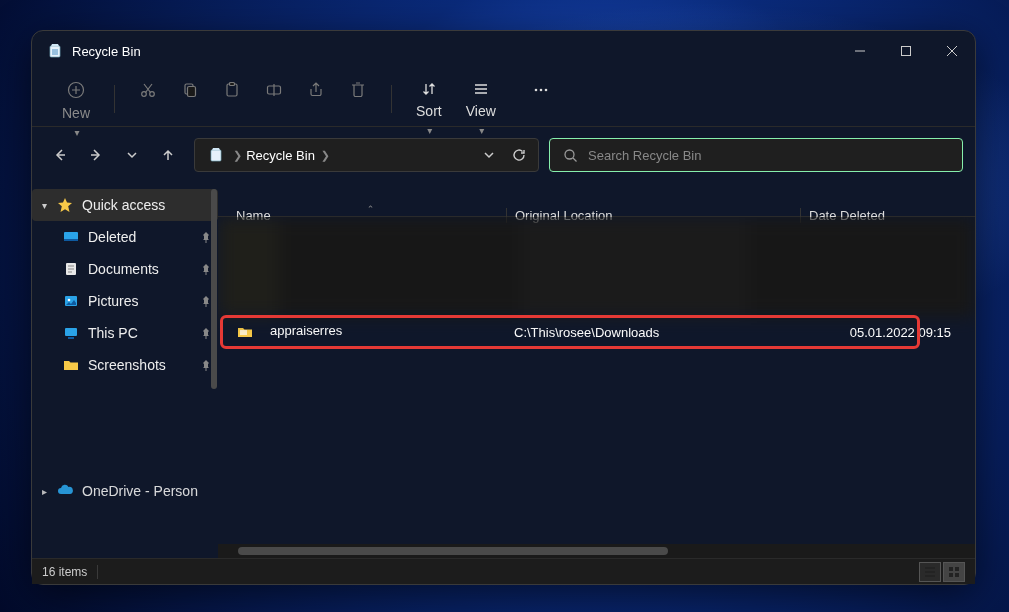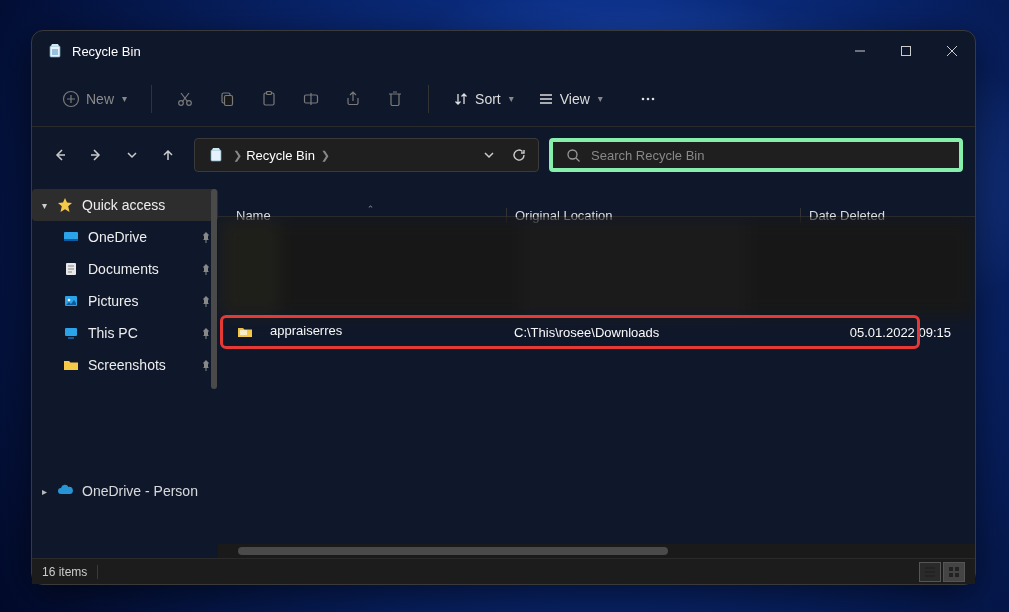--- a/index.html
+++ b/index.html
@@ -51,20 +51,21 @@
   }
   .tb-btn {
     height: 36px;
     display: flex;
     align-items: center;
     padding: 0 10px;
     border-radius: 4px;
     color: #8a8a8a;
     font-size: 14px;
     gap: 6px;
+    flex-direction: column;
   }
   .tb-btn.light { color: #ddd; }
   .tb-sep { width: 1px; height: 28px; background: #333; margin: 0 10px; }
   .chev-down-s { font-size: 10px; margin-left: 2px; color:#888;}
 
   
   .address-row {
     height: 56px;
     display: flex;
     align-items: center;
@@ -83,21 +84,21 @@
     padding: 0 4px;
     background: #1f1f1f;
   }
   .addr-icon { width:22px; height:22px; display:flex; align-items:center; justify-content:center; margin:0 6px;}
   .crumb { display:flex; align-items:center; font-size:13px; color:#fff; padding:0 4px; gap:6px;}
   .crumb-sep { color:#888; font-size:11px; }
   .addr-actions { margin-left:auto; display:flex; align-items:center;}
   .addr-act-btn { width:30px; height:32px; display:flex; align-items:center; justify-content:center; color:#ccc;}
   .search-box {
     width: 414px; height: 34px;
-    border: 4px solid #86efac;
+    border: 1px solid #86efac;
     border-radius: 4px;
     display:flex; align-items:center;
     background:#1f1f1f;
     padding: 0 10px;
   }
   .search-box input {
     flex:1; background:transparent; border:none; outline:none;
     color:#ccc; font-size:13px;
   }
   .search-box input::placeholder { color:#888; }
@@ -415,21 +416,21 @@
         <span>Quick access</span>
       </div>
       <div class="tree-sub">
         <div class="tree-item">
           <span class="tree-icon">
             <svg width="16" height="16" viewBox="0 0 16 16">
                 <rect x="1" y="3" width="14" height="9" rx="1" fill="#2aa3e8"></rect>
                 <rect x="1" y="10" width="14" height="2" fill="#0e5aa0"></rect>
               </svg>
           </span>
-          <span>OneDrive</span>
+          <span>Deleted</span>
           <span class="pin">
             <svg width="12" height="12" viewBox="0 0 12 12">
                 <path d="M6 1l3 3-1 1v3l1 1H3l1-1V5L3 4z" fill="#888"></path>
                 <path d="M6 9v3" stroke="#888"></path>
               </svg>
           </span>
         </div>
         <div class="tree-item">
           <span class="tree-icon">
             <svg width="16" height="16" viewBox="0 0 16 16">

